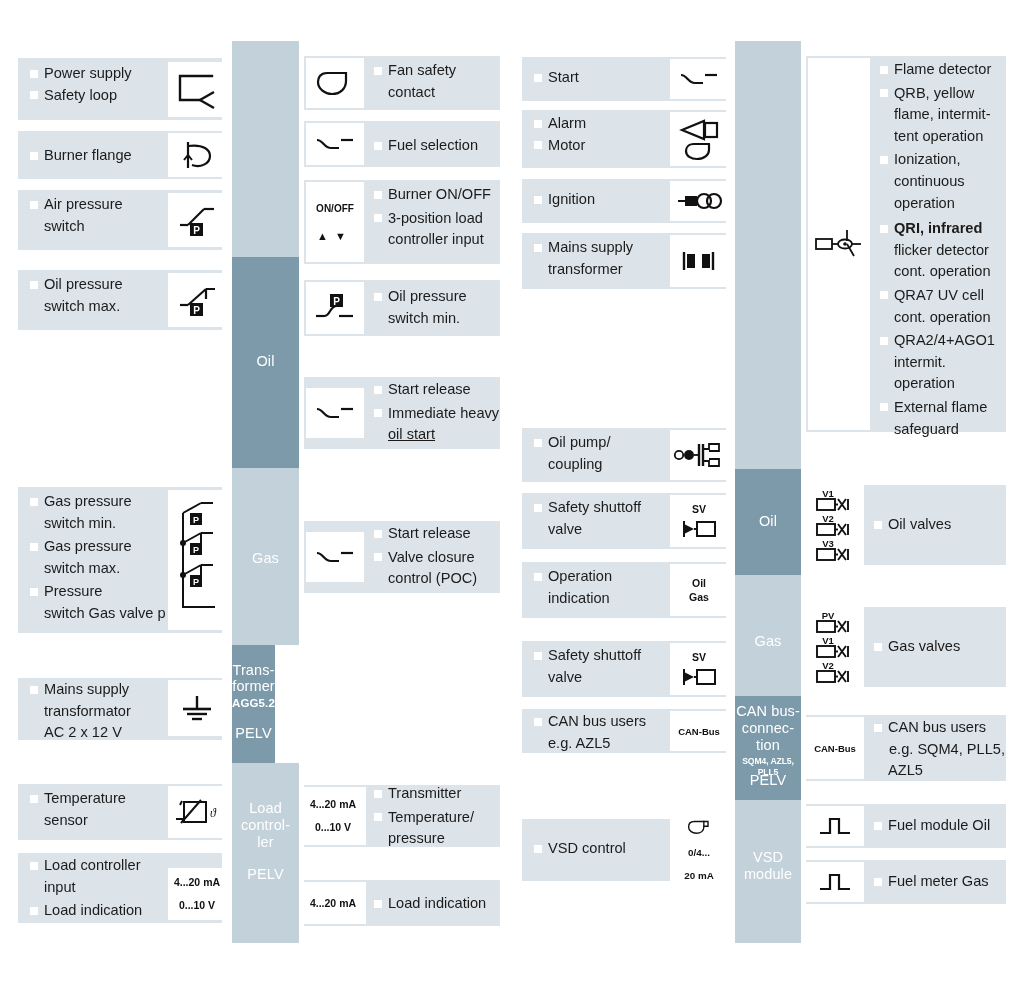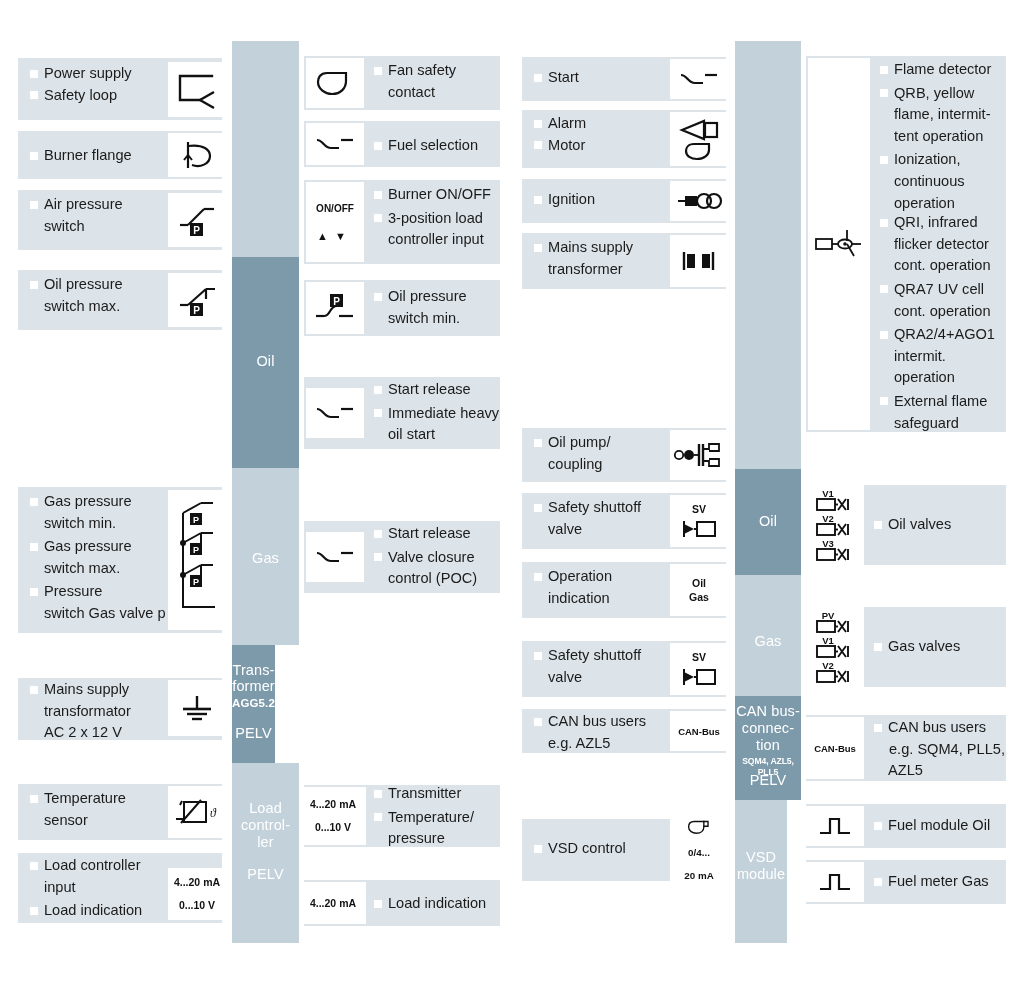--- a/index.html
+++ b/index.html
@@ -75,21 +75,21 @@
   <div class="bar light" style="left:735px;top:575px;width:66px;height:121px;">
     <div class="bar-label" style="top:58px;">Gas</div>
   </div>
   <div class="bar dark" style="left:735px;top:696px;width:66px;height:104px;">
     <div class="bar-label" style="top:7px;">CAN bus-</div>
     <div class="bar-label" style="top:24px;">connec-</div>
     <div class="bar-label" style="top:41px;">tion</div>
     <div class="bar-label tiny" style="top:60px;">SQM4, AZL5, PLL5</div>
     <div class="bar-label pelv" style="top:76px;">PELV</div>
   </div>
-  <div class="bar light" style="left:735px;top:800px;width:52px;height:143px;">
+  <div class="bar light" style="left:735px;top:800px;width:66px;height:143px;">
     <div class="bar-label" style="top:49px;">VSD</div>
     <div class="bar-label" style="top:66px;">module</div>
   </div>
 
   <div class="row" style="left:18px;top:58px;width:204px;height:62px;"></div>
   <div class="labels" style="left:30px;top:64px;width:135px;">
     <div class="li">Power supply</div>
     <div class="li">Safety loop</div>
   </div>
   <div class="sym" style="left:168px;top:62px;width:58px;height:55px;">
@@ -262,21 +262,21 @@
   <div class="row" style="left:304px;top:377px;width:196px;height:72px;"></div>
   <div class="sym" style="left:306px;top:388px;width:58px;height:50px;">
     <svg width="44" height="24" viewBox="0 0 44 24">
       <path d="M4 8 C10 8 11 16 18 16 H26" stroke="#111" stroke-width="2.2" fill="none"></path>
       <path d="M28 8 H40" stroke="#111" stroke-width="2.2"></path>
     </svg>
   </div>
   <div class="labels" style="left:374px;top:380px;width:128px;">
     <div class="li">Start release</div>
     <div class="li" style="margin-top:4px;">Immediate heavy</div>
-    <div class="li nb" style="padding-left:14px;">oil start</div>
+    <div class="li nb" style="padding-left:14px;text-decoration:underline;">oil start</div>
   </div>
 
   <div class="row" style="left:304px;top:521px;width:196px;height:72px;"></div>
   <div class="sym" style="left:306px;top:532px;width:58px;height:50px;">
     <svg width="44" height="24" viewBox="0 0 44 24">
       <path d="M4 8 C10 8 11 16 18 16 H26" stroke="#111" stroke-width="2.2" fill="none"></path>
       <path d="M28 8 H40" stroke="#111" stroke-width="2.2"></path>
     </svg>
   </div>
   <div class="labels" style="left:374px;top:524px;width:128px;">
@@ -447,21 +447,21 @@
     </svg>
   </div>
   <div class="labels" style="left:880px;top:60px;width:126px;">
     <div class="li">Flame detector</div>
     <div class="li" style="margin-top:4px;">QRB, yellow</div>
     <div class="li nb" style="padding-left:14px;">flame, intermit-</div>
     <div class="li nb" style="padding-left:14px;">tent operation</div>
     <div class="li" style="margin-top:4px;">Ionization,</div>
     <div class="li nb" style="padding-left:14px;">continuous</div>
     <div class="li nb" style="padding-left:14px;">operation</div>
-    <div class="li" style="margin-top:0;">QRI, infrared</div>
+    <div class="li" style="margin-top:6px;font-weight:bold;">QRI, infrared</div>
     <div class="li nb" style="padding-left:14px;">flicker detector</div>
     <div class="li nb" style="padding-left:14px;">cont. operation</div>
     <div class="li" style="margin-top:4px;">QRA7 UV cell</div>
     <div class="li nb" style="padding-left:14px;">cont. operation</div>
     <div class="li" style="margin-top:4px;">QRA2/4+AGO1</div>
     <div class="li nb" style="padding-left:14px;">intermit.</div>
     <div class="li nb" style="padding-left:14px;">operation</div>
     <div class="li" style="margin-top:4px;">External flame</div>
     <div class="li nb" style="padding-left:14px;">safeguard</div>
   </div>

